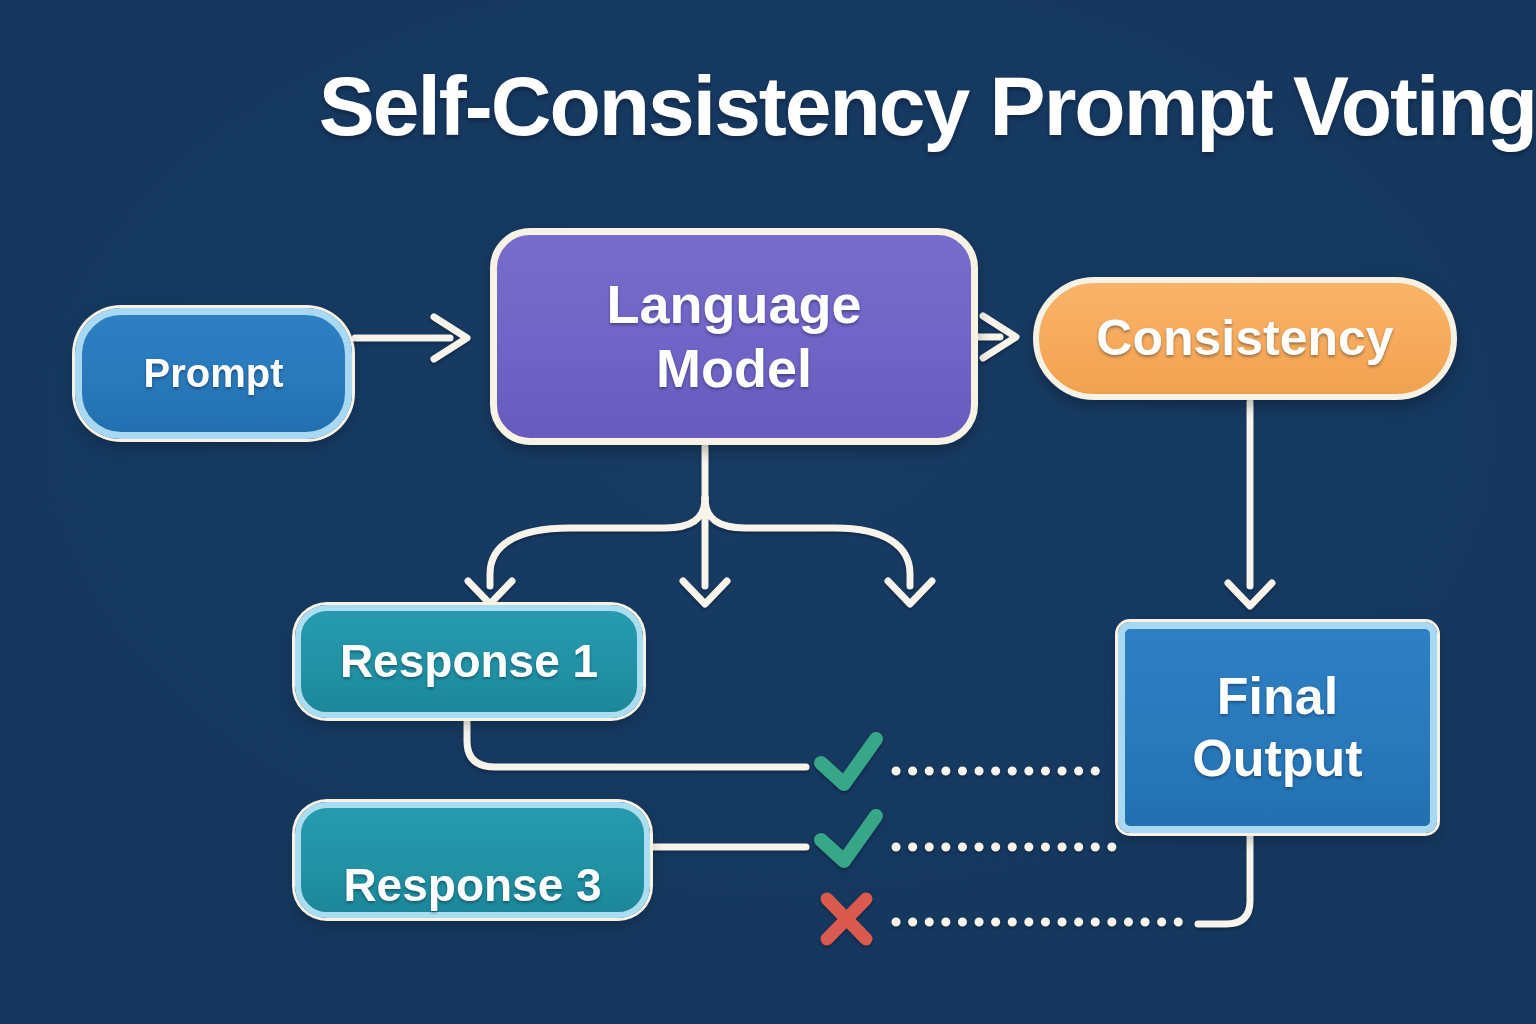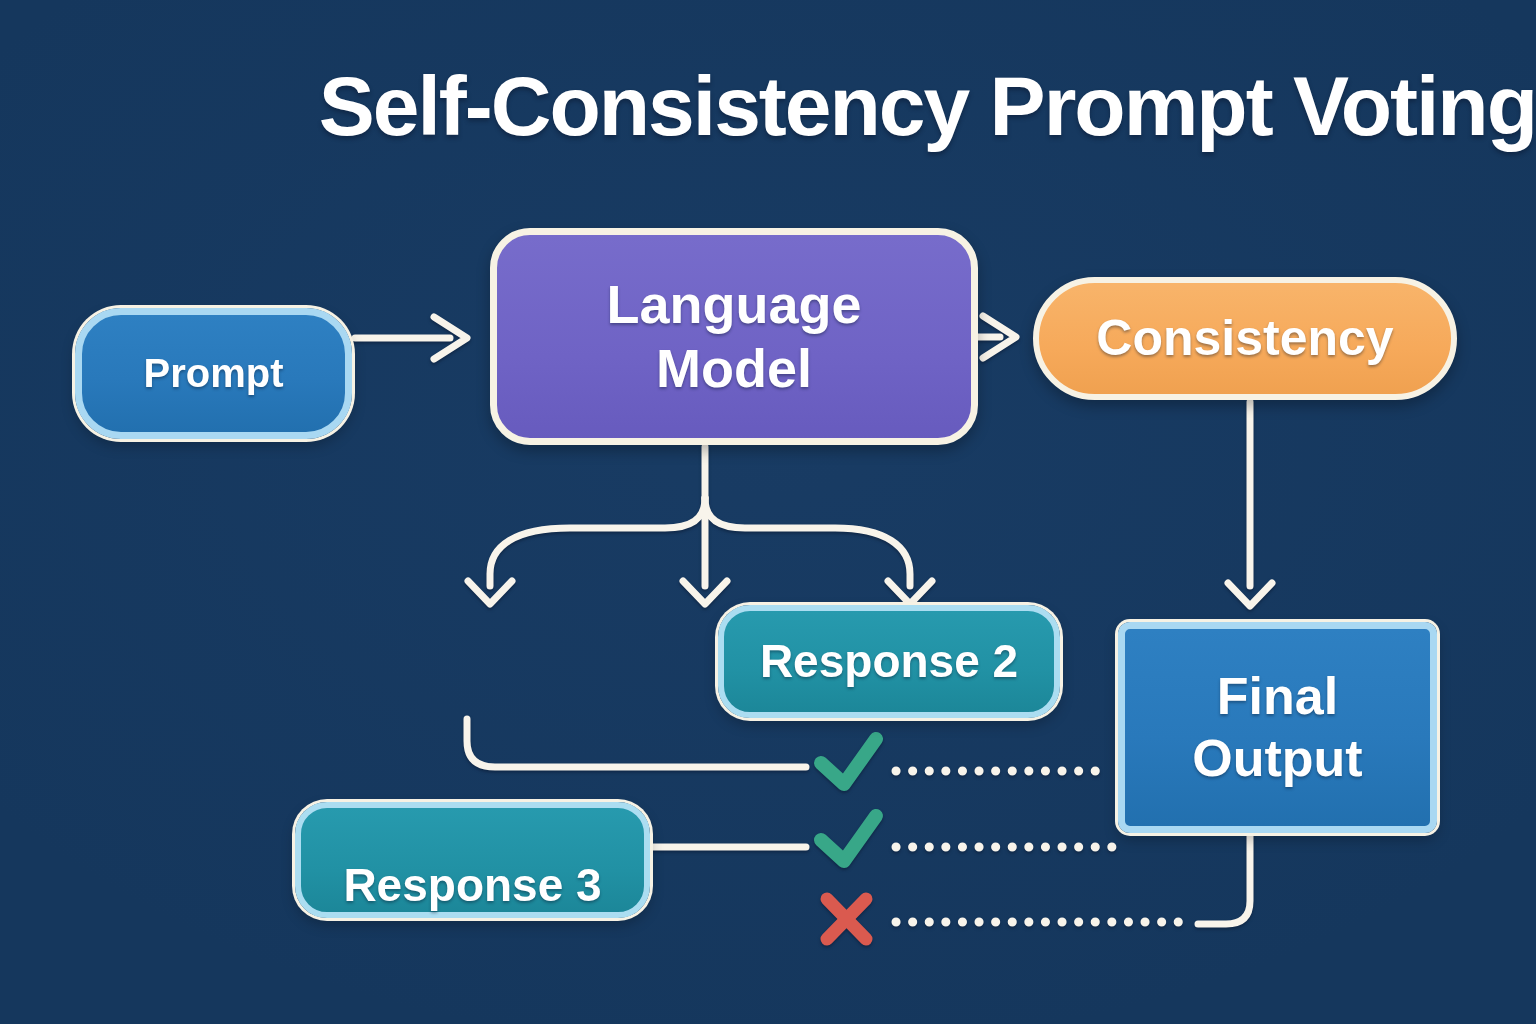--- a/index.html
+++ b/index.html
@@ -187,24 +187,24 @@
   </div>
 
   <div class="node node-language-model">
     <span>Language Model</span>
   </div>
 
   <div class="node node-consistency">
     <span>Consistency</span>
   </div>
 
-
-  <div class="node node-teal node-response-2">
-    <span>Response 2</span>
-  </div>
+  <div class="node node-teal node-response-1">
+    <span>Response 1</span>
+  </div>
+
 
   <div class="node node-teal node-response-3">
     <span>Response 3</span>
   </div>
 
   <div class="node node-final-output">
     <span>Final Output</span>
   </div>
 
 </div>

